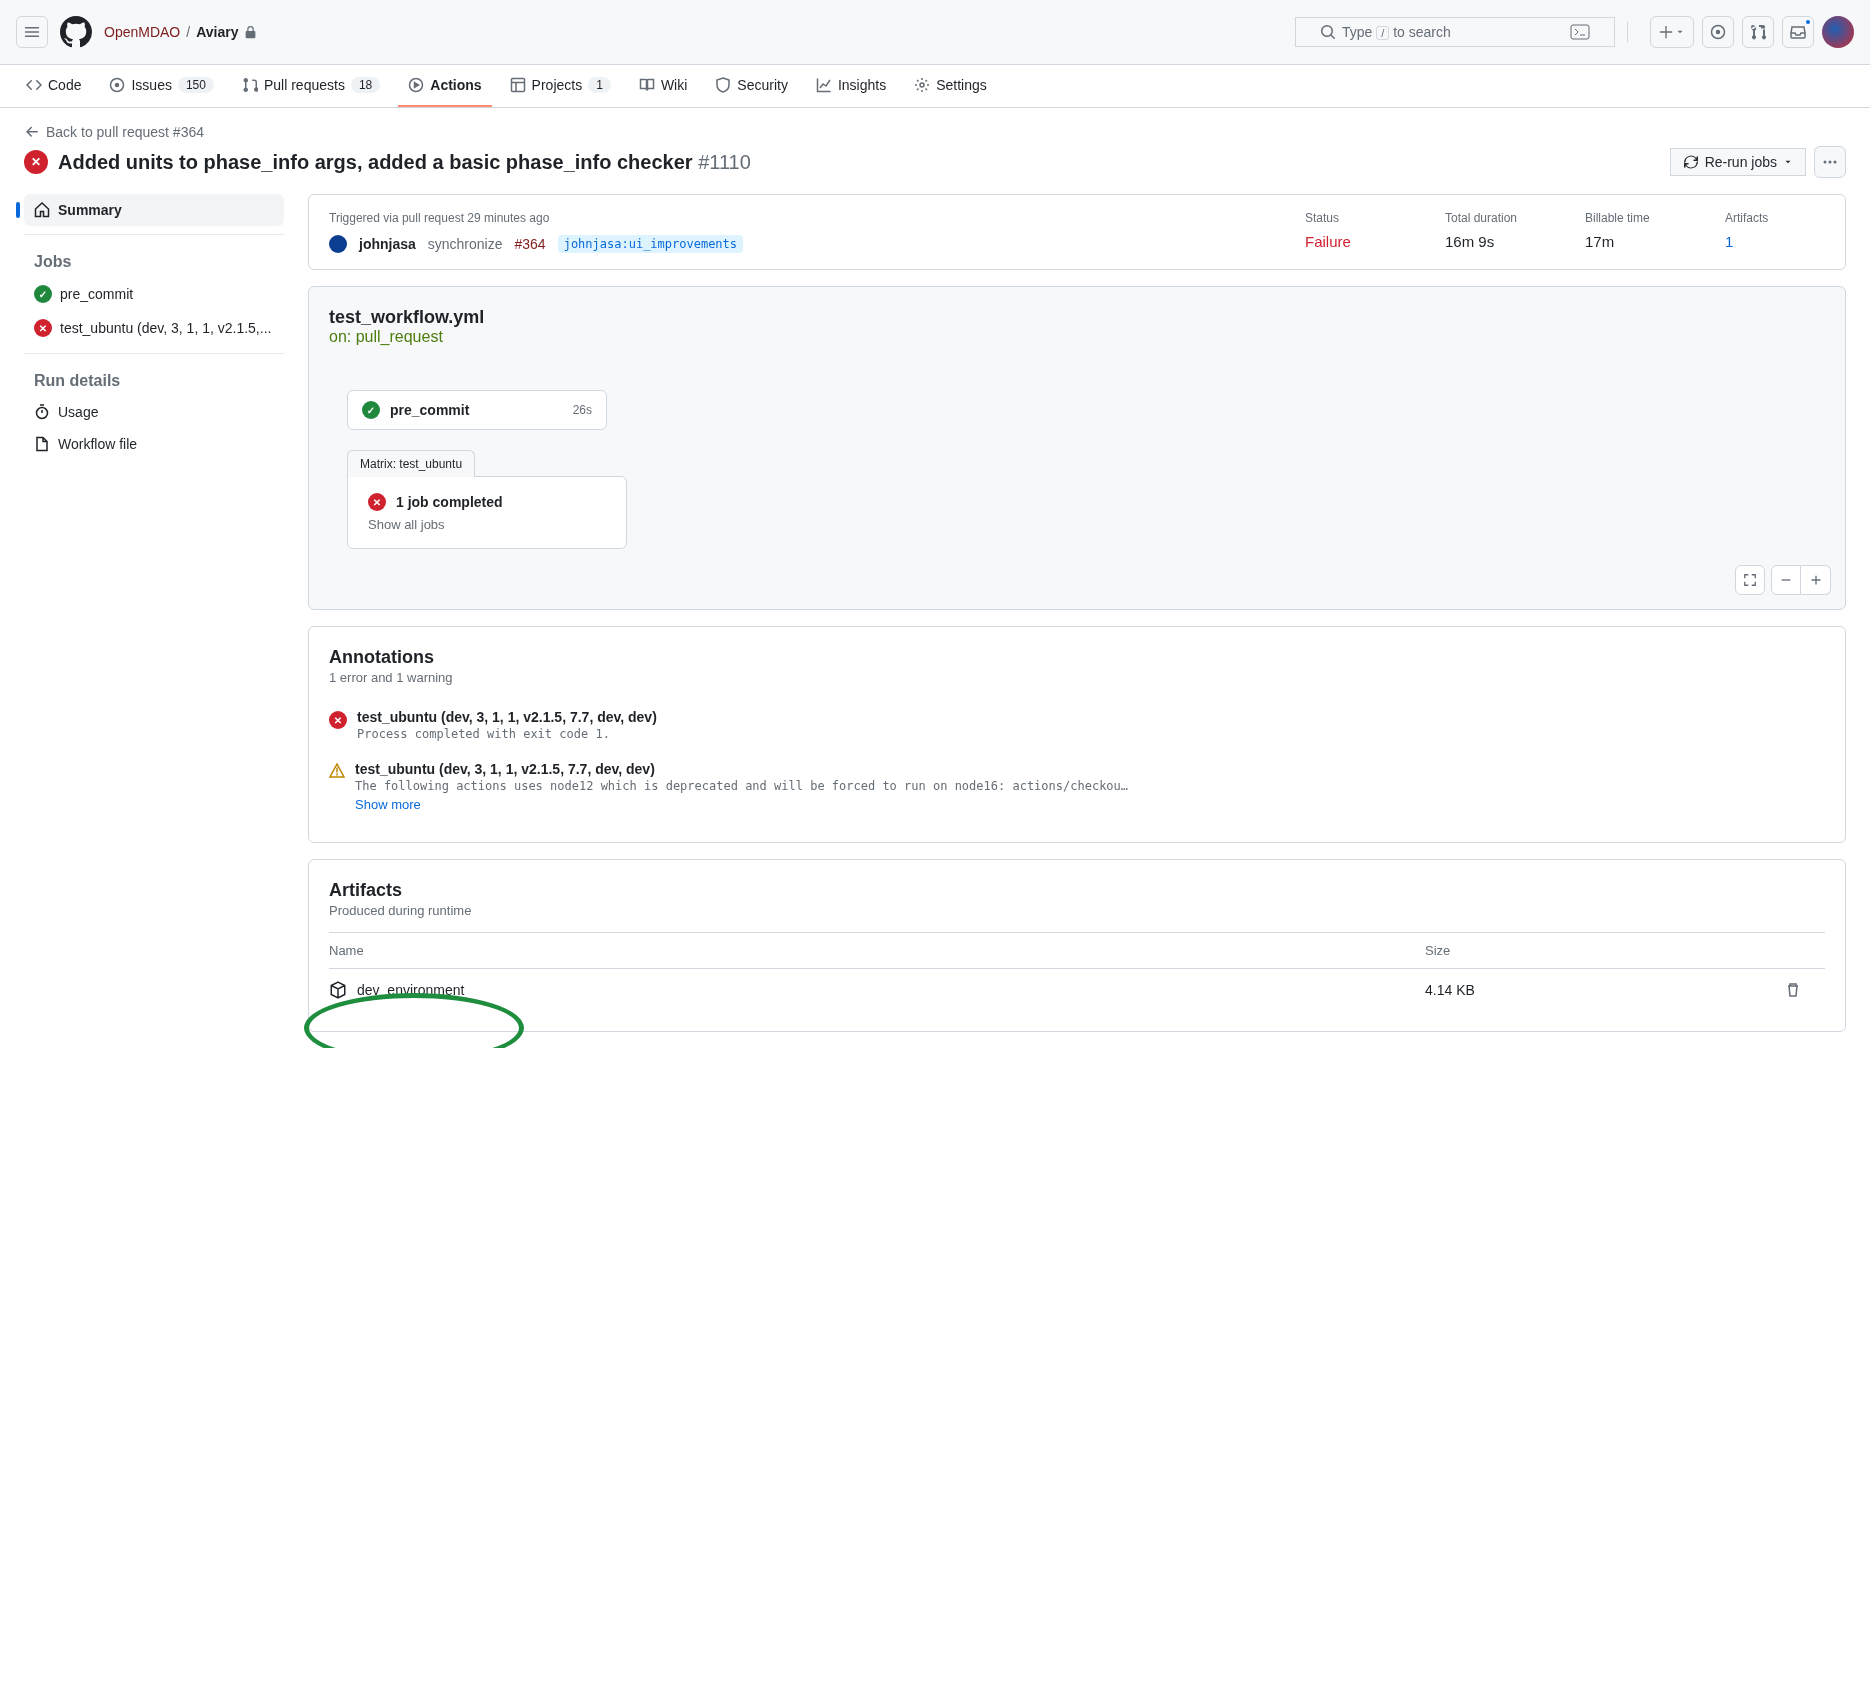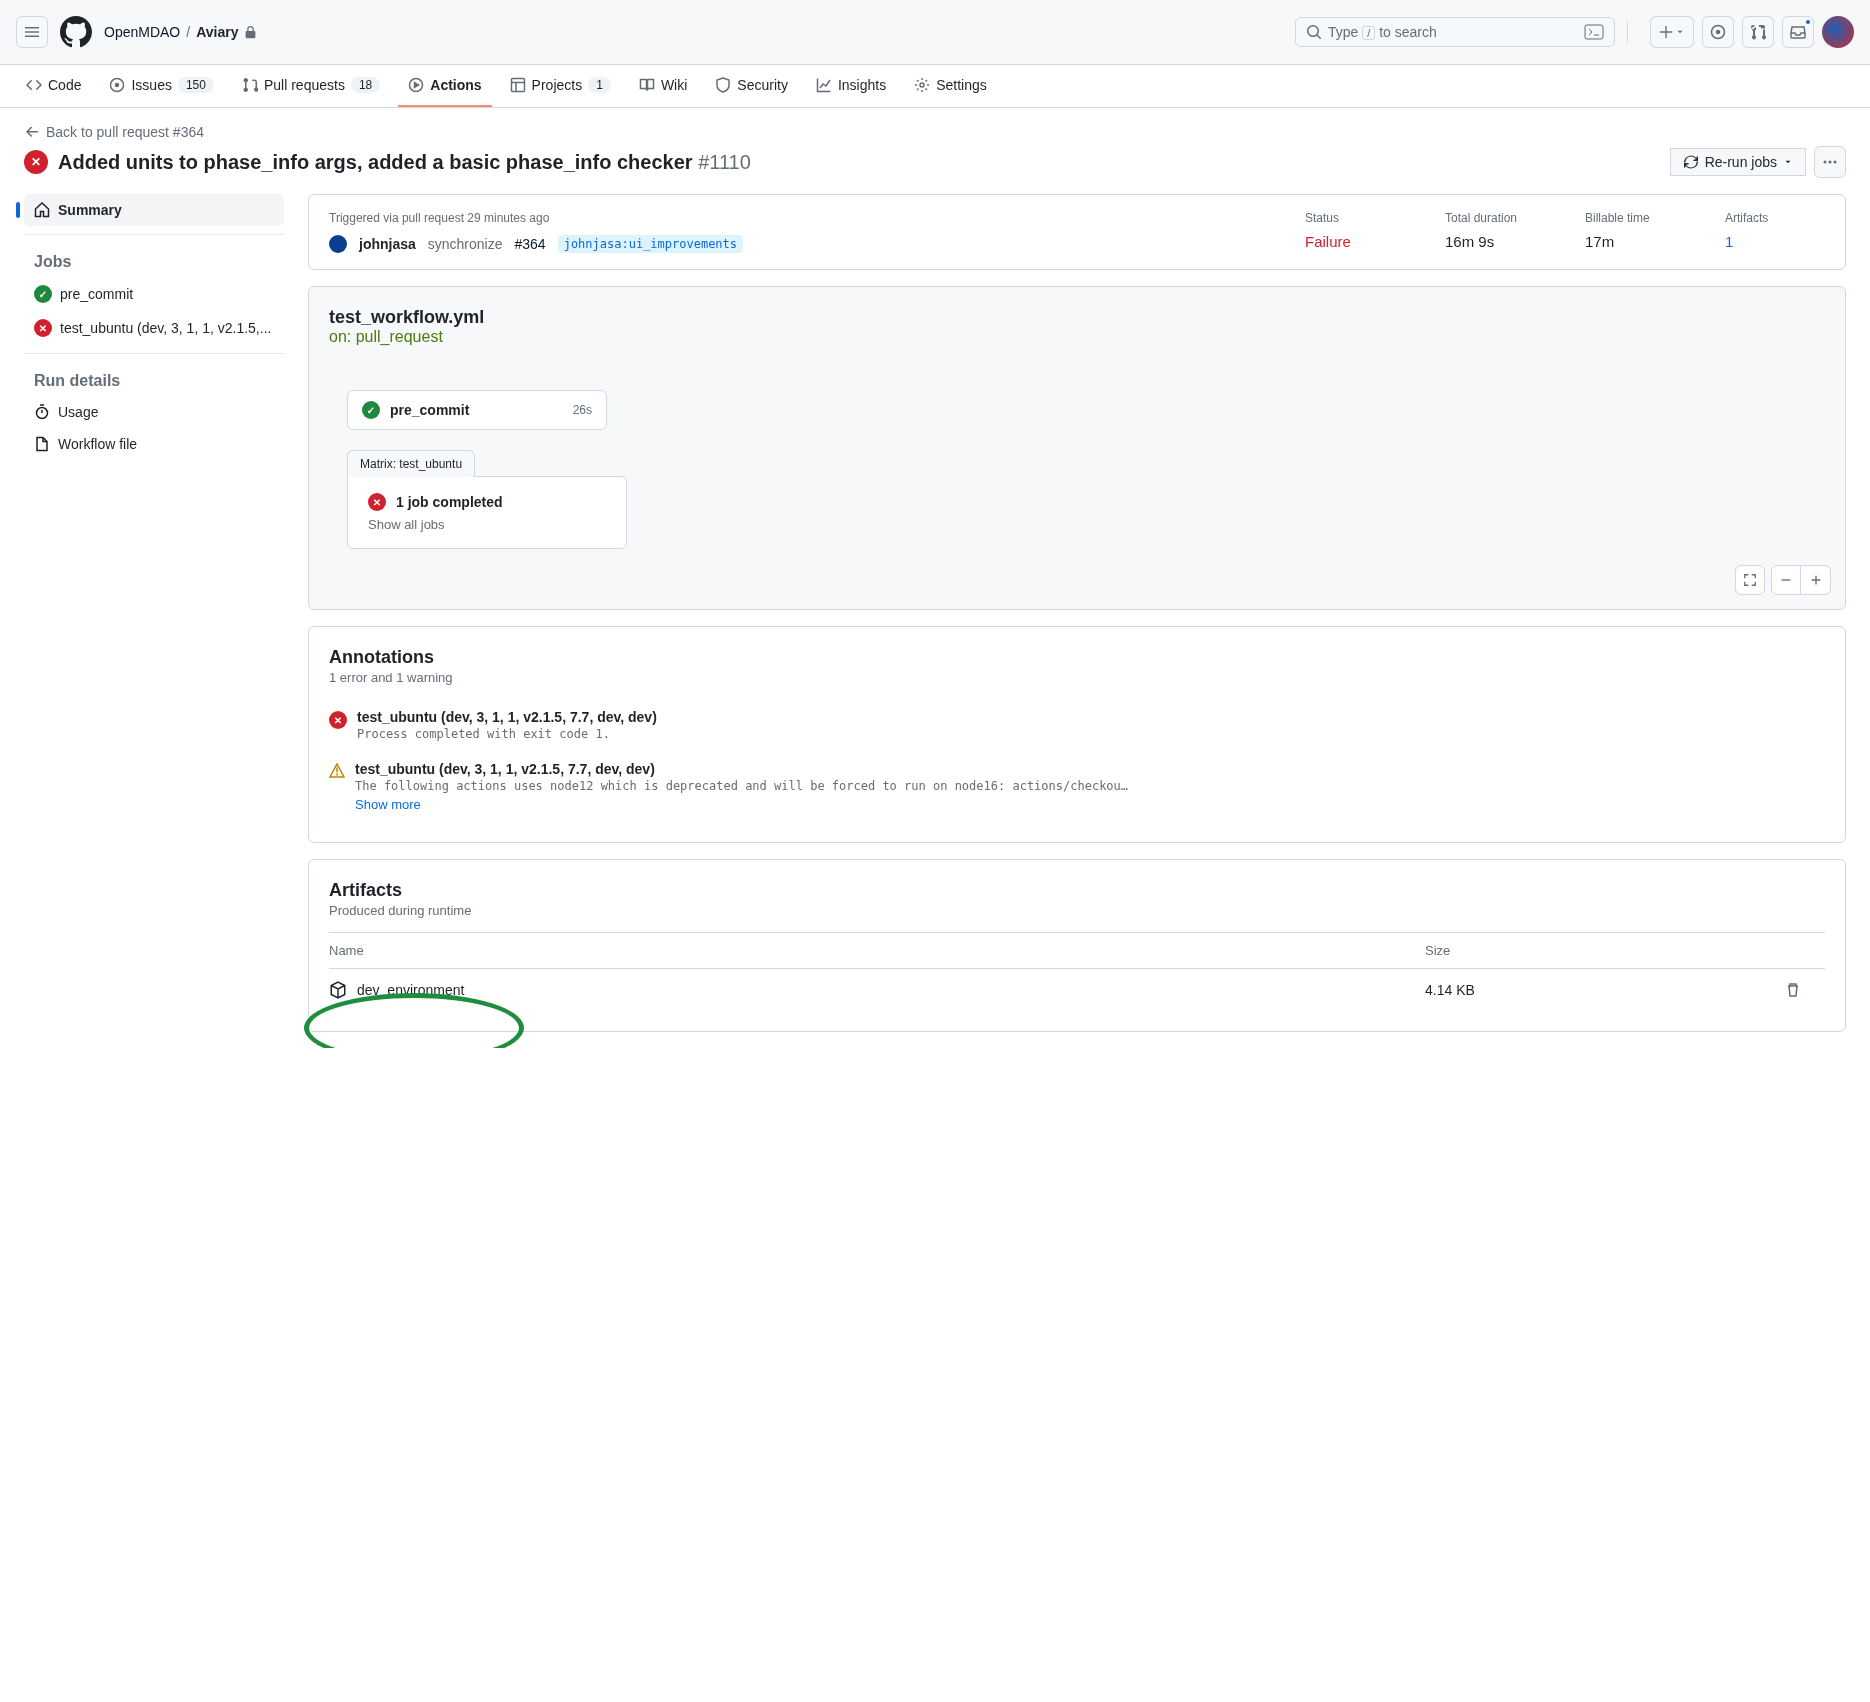--- a/index.html
+++ b/index.html
@@ -1,29 +1,29 @@
 <!DOCTYPE html>
 <html><head>
 <meta charset="utf-8">
 <style>
 * { box-sizing: border-box; margin: 0; padding: 0; }
 body { font-family: -apple-system, BlinkMacSystemFont, "Segoe UI", Helvetica, Arial, sans-serif; font-size: 14px; color: #1f2328; background: #fff; }
-a { color: #0f172a; text-decoration: none; }
+a { color: #7f1d1d; text-decoration: none; }
 
 
 .header { display: flex; align-items: center; padding: 16px; border-bottom: 1px solid #d0d7de; background: #f6f8fa; gap: 12px; }
 .icon-btn { width: 32px; height: 32px; border: 1px solid #d0d7de; border-radius: 6px; background: #f6f8fa; display: flex; align-items: center; justify-content: center; cursor: pointer; color: #656d76; }
 .logo { width: 32px; height: 32px; }
 .logo svg { width: 32px; height: 32px; }
 .breadcrumb { display: flex; align-items: center; gap: 6px; font-size: 14px; }
 .breadcrumb span.sep { color: #656d76; }
 .breadcrumb .repo { font-weight: 600; color: #1f2328; }
 .breadcrumb .lock { color: #656d76; font-size: 12px; }
 .spacer { flex: 1; }
-.search-box { display: flex; align-items: center; border: 1px solid #d0d7de; border-radius: 6px; padding: 4px 10px; background: #f6f8fa; width: 320px; gap: 6px; color: #656d76; }
+.search-box { display: flex; align-items: center; border: 1px solid #d0d7de; border-radius: 0; padding: 4px 24px; background: #f6f8fa; width: 320px; gap: 6px; color: #656d76; }
 .search-box .kbd { border: 1px solid #d0d7de; border-radius: 3px; padding: 0 4px; font-size: 11px; color: #656d76; }
 .header-actions { display: flex; align-items: center; gap: 8px; margin-left: 10px; }
 .plus-btn { width: 44px; height: 32px; border: 1px solid #d0d7de; border-radius: 6px; background: #f6f8fa; display: flex; align-items: center; justify-content: center; gap: 2px; cursor: pointer; color: #656d76; }
 .divider { height: 20px; width: 1px; background: #d0d7de; }
 .avatar { width: 32px; height: 32px; border-radius: 50%; background: radial-gradient(circle at 40% 40%, #1e5fb5, #cc2b33); position: relative; overflow: hidden; }
 .avatar::after { content: ""; position: absolute; top: -3px; right: -3px; width: 10px; height: 10px; background: #0969da; border-radius: 50%; border: 2px solid #fff; display: none; }
 .inbox-wrapper { position: relative; }
 .inbox-wrapper .dot { position: absolute; top: 2px; right: 2px; width: 8px; height: 8px; background: #0969da; border-radius: 50%; border: 2px solid #f6f8fa; }
 
 

